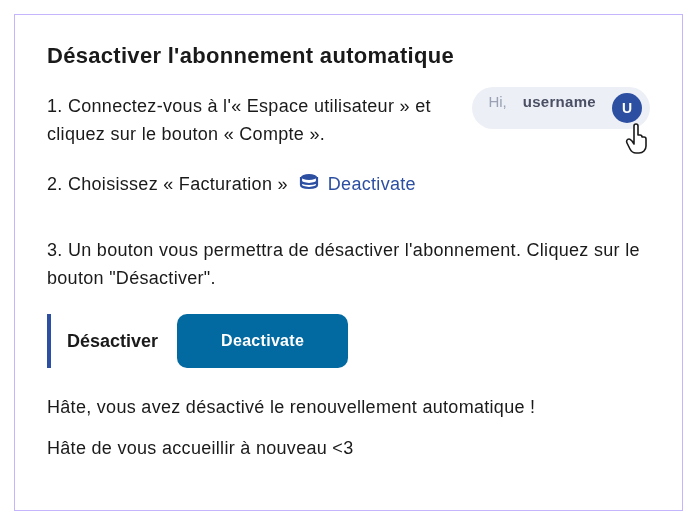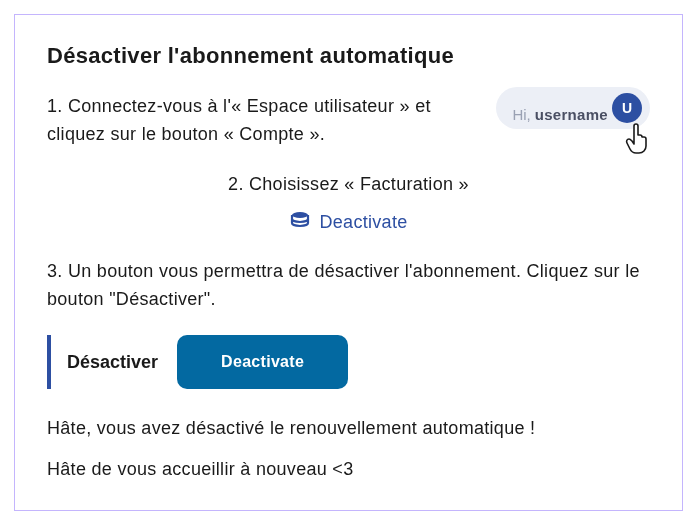--- a/index.html
+++ b/index.html
@@ -31,25 +31,25 @@
     letter-spacing: 0.3px;
   }
   .row-1 {
     display: flex;
     align-items: flex-start;
     gap: 18px;
   }
   .row-1 .step { flex: 1; }
   .user-pill {
     display: inline-flex;
-    align-items: flex-end;
+    align-items: flex-start;
     background: #eceff6;
     border-radius: 22px;
     padding: 6px 8px 6px 16px;
-    gap: 4px;
+    gap: 16px;
     position: relative;
     margin-top: -6px;
     white-space: nowrap;
   }
   .user-pill .hi {
     color: #9aa1b3;
     font-size: 15px;
     font-weight: 500;
   }
   .user-pill .uname {
@@ -70,24 +70,22 @@
     font-size: 14px;
     font-weight: 700;
   }
   .cursor-icon {
     position: absolute;
     right: -2px;
     bottom: -30px;
   }
   .row-2 {
     display: flex;
-    align-items: center;
     gap: 10px;
-    margin-bottom: 22px;
-    flex-direction: column;
+    margin-bottom: 38px;
   }
   .row-2 .step { margin-bottom: 0; }
   .facturation-link {
     display: inline-flex;
     align-items: center;
     gap: 8px;
     color: #2d4fa2;
     font-size: 18px;
     font-weight: 500;
     letter-spacing: 0.3px;

